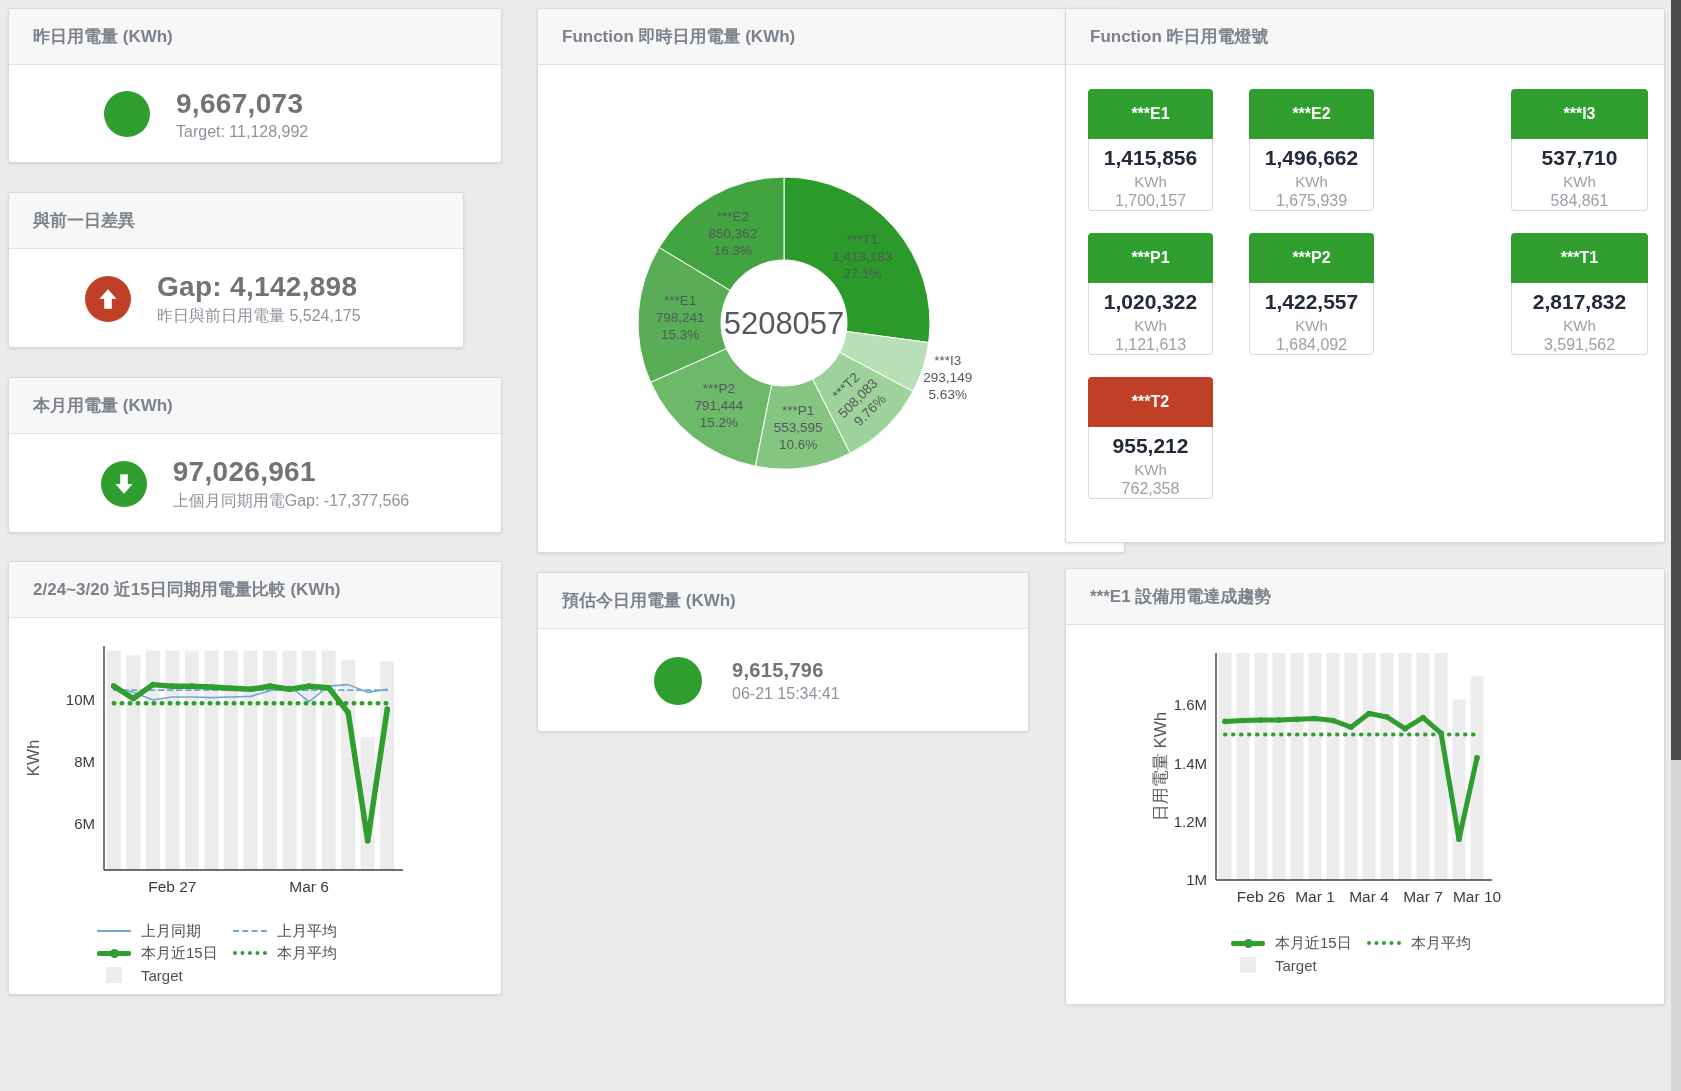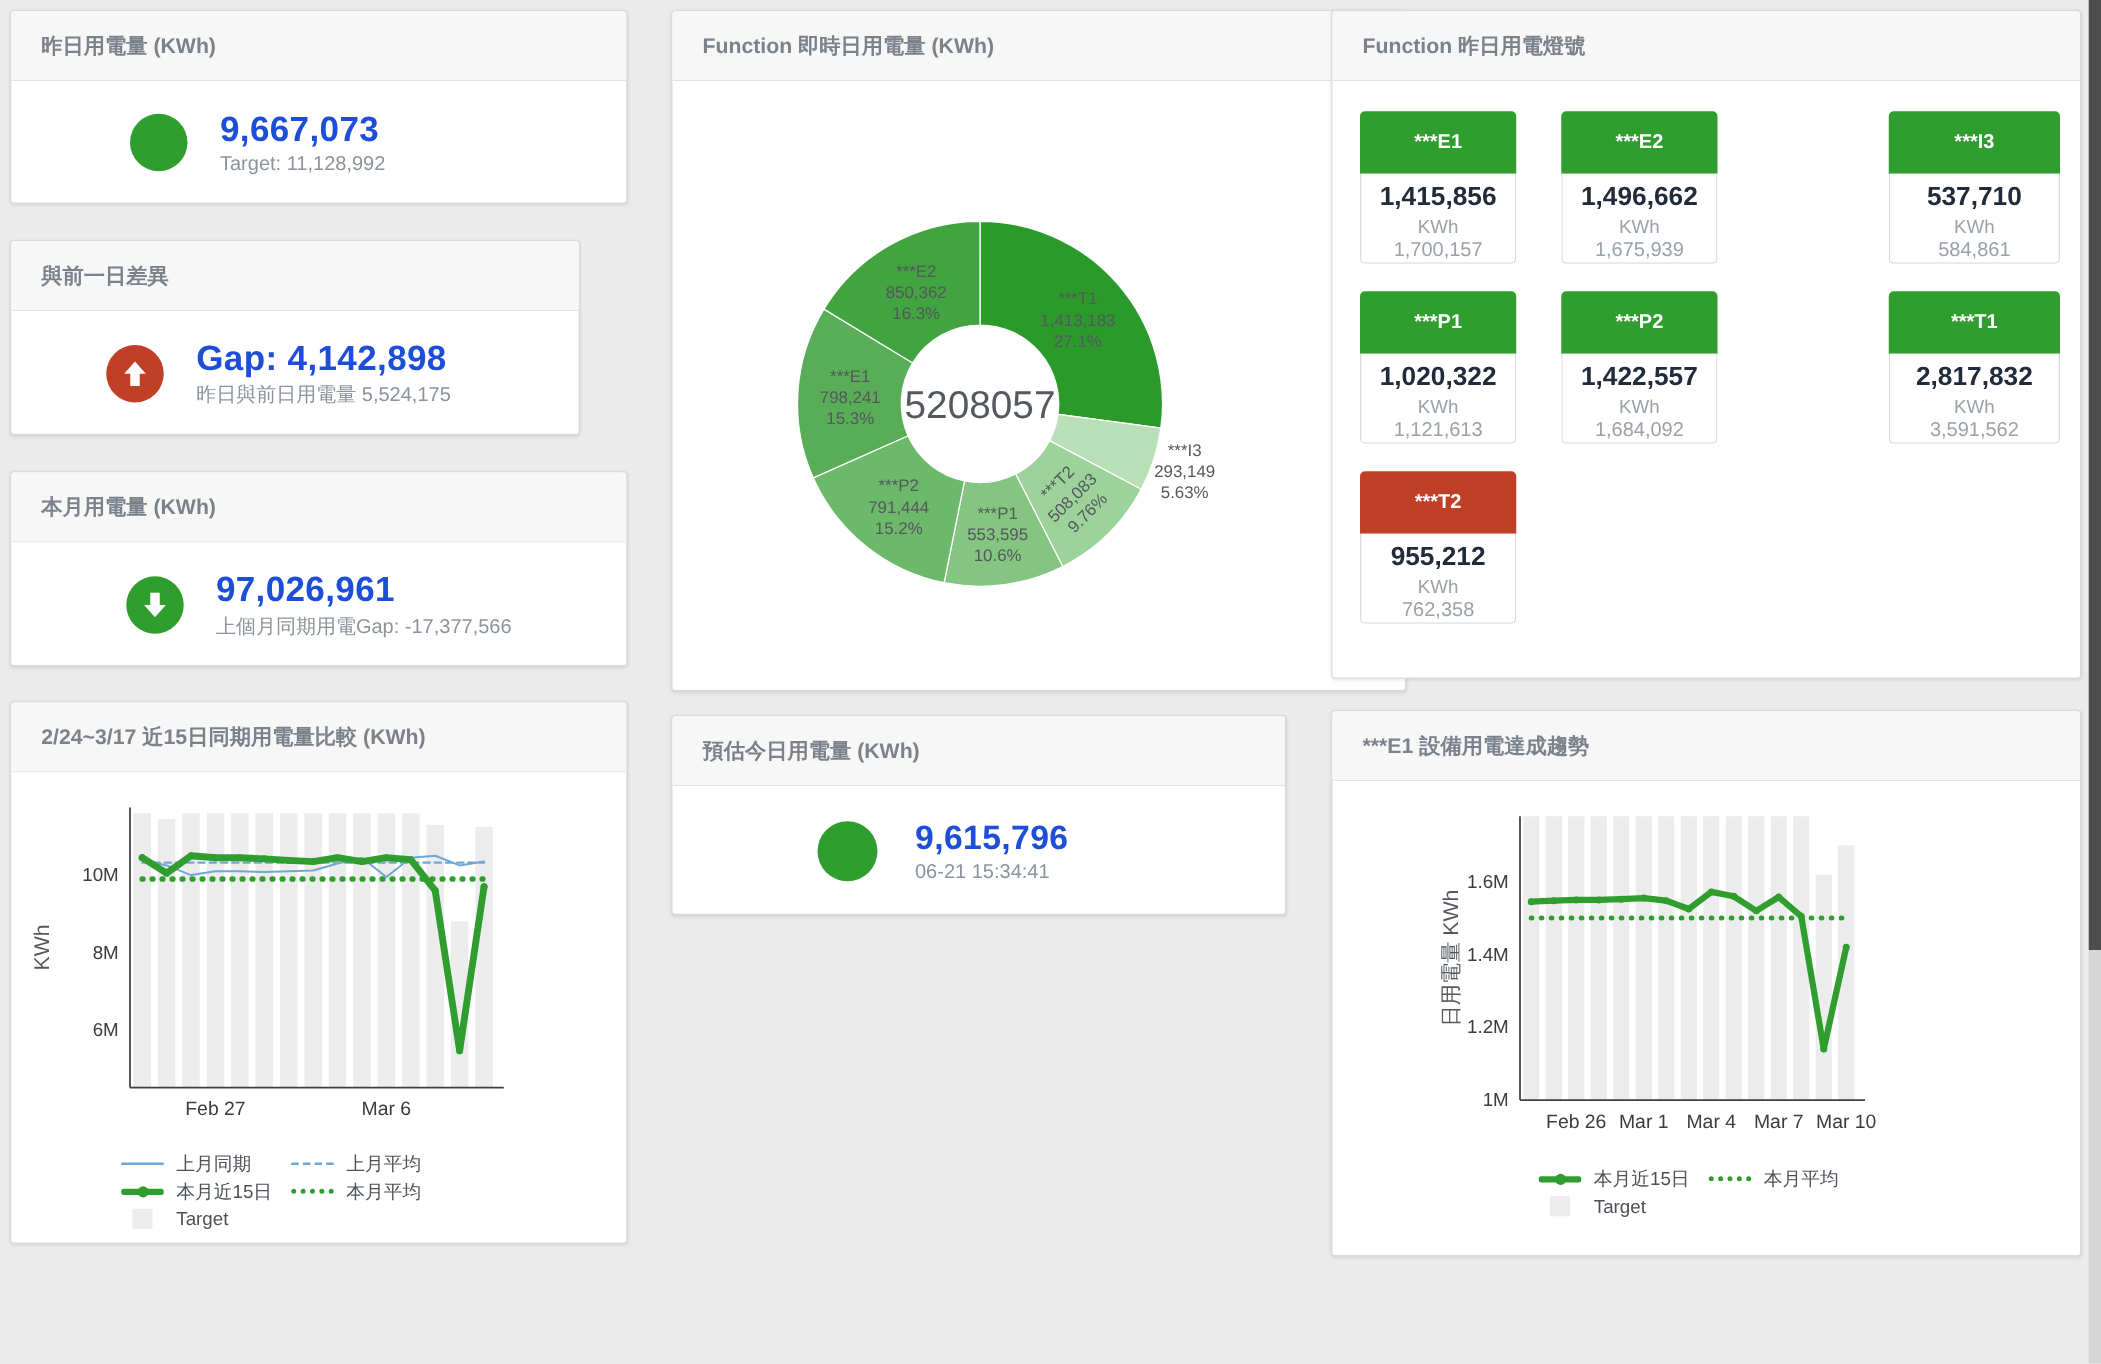--- a/index.html
+++ b/index.html
@@ -8,21 +8,21 @@
   .card{position:absolute;background:#fff;border:1px solid #d9d9d9;border-radius:3px;
         box-shadow:0 1px 3px rgba(0,0,0,.10);box-sizing:border-box;}
   .card-header{height:55px;background:#f7f7f7;border-bottom:1px solid #e2e2e2;display:flex;
         align-items:center;padding:0 24px;border-radius:3px 3px 0 0;font-weight:bold;
         font-size:17px;color:#7b828c;}
   .stat-body{display:flex;align-items:center;justify-content:center;gap:26px;height:calc(100% - 55px);}
   .dot{width:46px;height:46px;border-radius:50%;display:flex;align-items:center;justify-content:center;flex:0 0 auto;}
   .dot.big{width:48px;height:48px;}
   .dot svg{width:26px;height:26px;display:block;}
   .stat-text{min-width:230px;}
-  .stat-value{font-size:28px;font-weight:bold;color:#1d4ed8;letter-spacing:.3px;}
+  .stat-value{font-size:28px;font-weight:bold;color:#737373;letter-spacing:.3px;}
   .stat-sub{font-size:16px;color:#8d939c;margin-top:3px;}
   
   .tile{position:absolute;box-sizing:border-box;}
   .tile-h{height:50px;border-radius:4px 4px 0 0;display:flex;align-items:center;justify-content:center;
           color:#fff;font-weight:bold;font-size:16px;}
   .tile-b{border:1px solid #d9d9d9;border-top:none;border-radius:0 0 4px 4px;background:#fff;
           text-align:center;padding:7px 0 0;}
   .tile-v{font-size:21px;font-weight:bold;color:#212b3a;}
   .tile-u{font-size:15px;color:#9ba1a8;margin-top:3px;}
   .tile-t{font-size:16px;color:#9ba1a8;margin-top:2px;}
@@ -80,21 +80,21 @@
           </svg>
         </span>
       <div class="stat-text">
         <div class="stat-value">97,026,961</div>
         <div class="stat-sub">上個月同期用電Gap: -17,377,566</div>
       </div>
     </div>
   </div>
 
   <div class="card" style="left:8px;top:561px;width:494px;height:434px;">
-    <div class="card-header">2/24~3/17 近15日同期用電量比較 (KWh)</div>
+    <div class="card-header">2/24~3/20 近15日同期用電量比較 (KWh)</div>
     <div style="position:relative;height:calc(100% - 55px);">
       <svg id="left-chart" width="492" height="300" viewBox="0 0 492 300">
           <rect x="97.76666666666667" y="32.63448275862069" width="14" height="219.3655172413793" fill="#ececec"></rect>
           <rect x="117.30000000000001" y="37.268965517241384" width="14" height="214.73103448275862" fill="#ececec"></rect>
           <rect x="136.83333333333334" y="32.63448275862069" width="14" height="219.3655172413793" fill="#ececec"></rect>
           <rect x="156.36666666666667" y="32.63448275862069" width="14" height="219.3655172413793" fill="#ececec"></rect>
           <rect x="175.9" y="32.63448275862069" width="14" height="219.3655172413793" fill="#ececec"></rect>
           <rect x="195.43333333333334" y="32.63448275862069" width="14" height="219.3655172413793" fill="#ececec"></rect>
           <rect x="214.9666666666667" y="32.63448275862069" width="14" height="219.3655172413793" fill="#ececec"></rect>
           <rect x="234.5" y="32.63448275862069" width="14" height="219.3655172413793" fill="#ececec"></rect>
@@ -195,21 +195,21 @@
           <text x="246" y="269" text-anchor="middle" font-size="31" fill="#55595e">5208057</text>
         </svg>
     </div>
   </div>
 
   <div class="card" style="left:537px;top:572px;width:492px;height:160px;">
     <div class="card-header">預估今日用電量 (KWh)</div>
     <div class="stat-body" style="gap:30px;">
       <span class="dot big" style="background: rgb(47, 158, 47);"></span>
       <div class="stat-text" style="min-width:180px;">
-        <div class="stat-value" style="font-size:27px;">9,615,796</div>
+        <div class="stat-value" style="font-size:20px;">9,615,796</div>
         <div class="stat-sub">06-21 15:34:41</div>
       </div>
     </div>
   </div>
 
   <div class="card" style="left:1065px;top:8px;width:600px;height:535px;">
     <div class="card-header">Function 昨日用電燈號</div>
     <div id="lights-grid" style="position:absolute;left:0;top:0;width:100%;height:100%;">
         <div class="tile" style="left: 22px; top: 80px; width: 125px;">
           <div class="tile-h" style="background:#2f9e2f">***E1</div>

